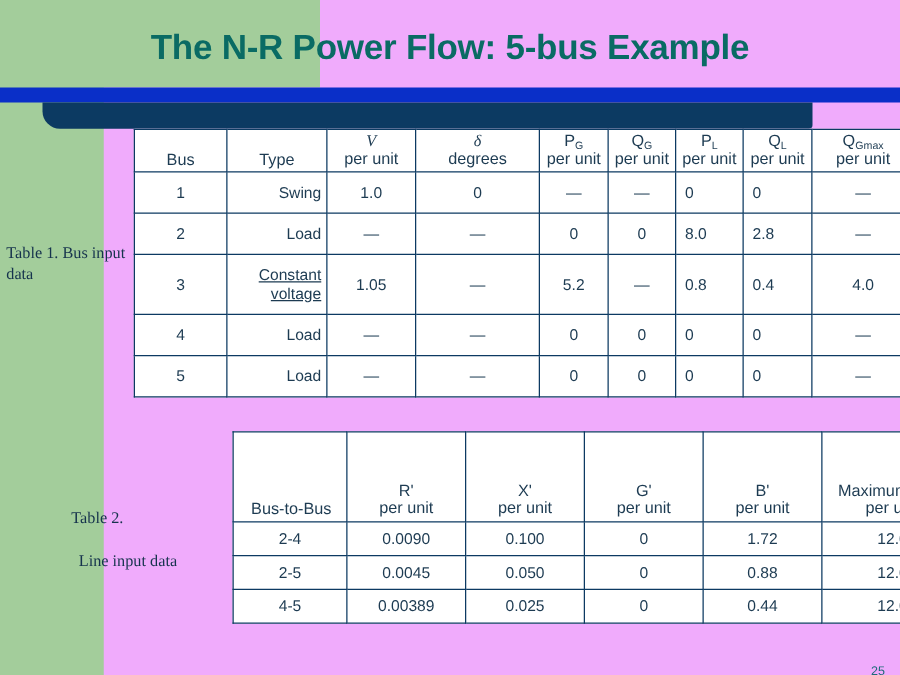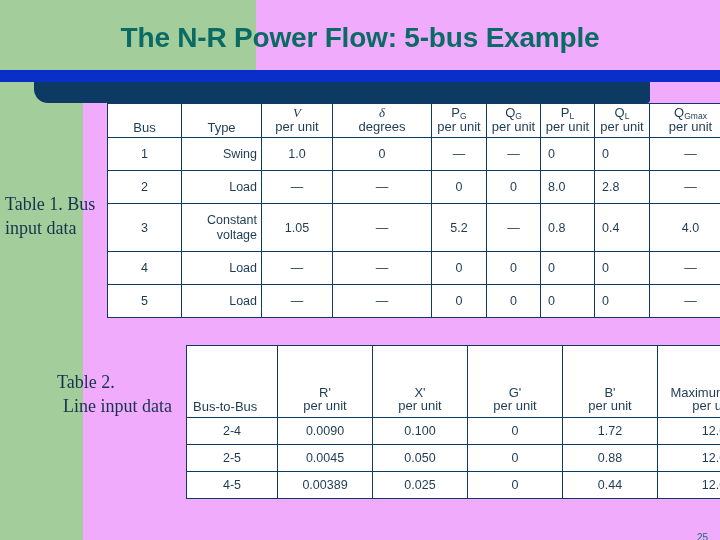--- a/index.html
+++ b/index.html
@@ -114,48 +114,48 @@
   #table1 .c-pg    { width: 46px; }
   #table1 .c-qg    { width: 45px; }
   #table1 .c-pl    { width: 45px; }
   #table1 .c-ql    { width: 46px; margin-left: 28px; }
   #table1 .c-qmax  { width: 73px; }
   #table1 td.type-cell { text-align: right; padding-left: 7px; }
   #table1 td.ql-cell,
   #table1 td.pl-left { text-align: left; padding-left: 7px; }
   #table1 tbody tr { height: 33px; }
   #table1 tbody tr.tall { height: 48px; }
-  #table1 td.type-cell.wrap { line-height: 1.18; }
+  #table1 td.type-cell.wrap { line-height: 1.18; text-decoration: underline; }
 
   
   #table2 {
     left: 186px; top: 345px;
     width: 528px;
   }
   #table2 .c-b2b  { width: 80px; }
   #table2 .c-r    { width: 86px; }
   #table2 .c-x    { width: 86px; }
   #table2 .c-g    { width: 86px; }
   #table2 .c-b    { width: 86px; }
   #table2 .c-mva  { width: 104px; }
   #table2 thead th { height: 66px; }
   #table2 tbody tr { height: 27px; }
-  #table2 th.b2b-head { text-align: left; padding-left: 6px; vertical-align: bottom; }
+  #table2 th.b2b-head { text-align: center; padding-left: 6px; vertical-align: bottom; }
 
   
   .caption {
     position: absolute;
     color: #16334d;
     font-family: "Liberation Serif", serif;
-    font-size: 18px;
+    font-size: 13px;
     line-height: 1.32;
   }
   #caption1 { left: 5px; top: 193px; width: 100px; }
-  #caption2 { left: 57px; top: 371px; width: 128px; font-family: Liberation Serif, serif; }
-  #caption2 .line2 { display: block; padding-left: 6px; }
+  #caption2 { left: 57px; top: 405px; width: 128px; font-family: Liberation Serif, serif; }
+  #caption2 .line2 { display: block; padding-left: 6px; margin-top: 18px; }
 
   #page-number {
     position: absolute;
     right: 12px; top: 512px;
     color: #1d6b78;
     font-size: 10px;
     font-family: "Liberation Sans", sans-serif;
     margin-top: 20px;
   }
 </style>

